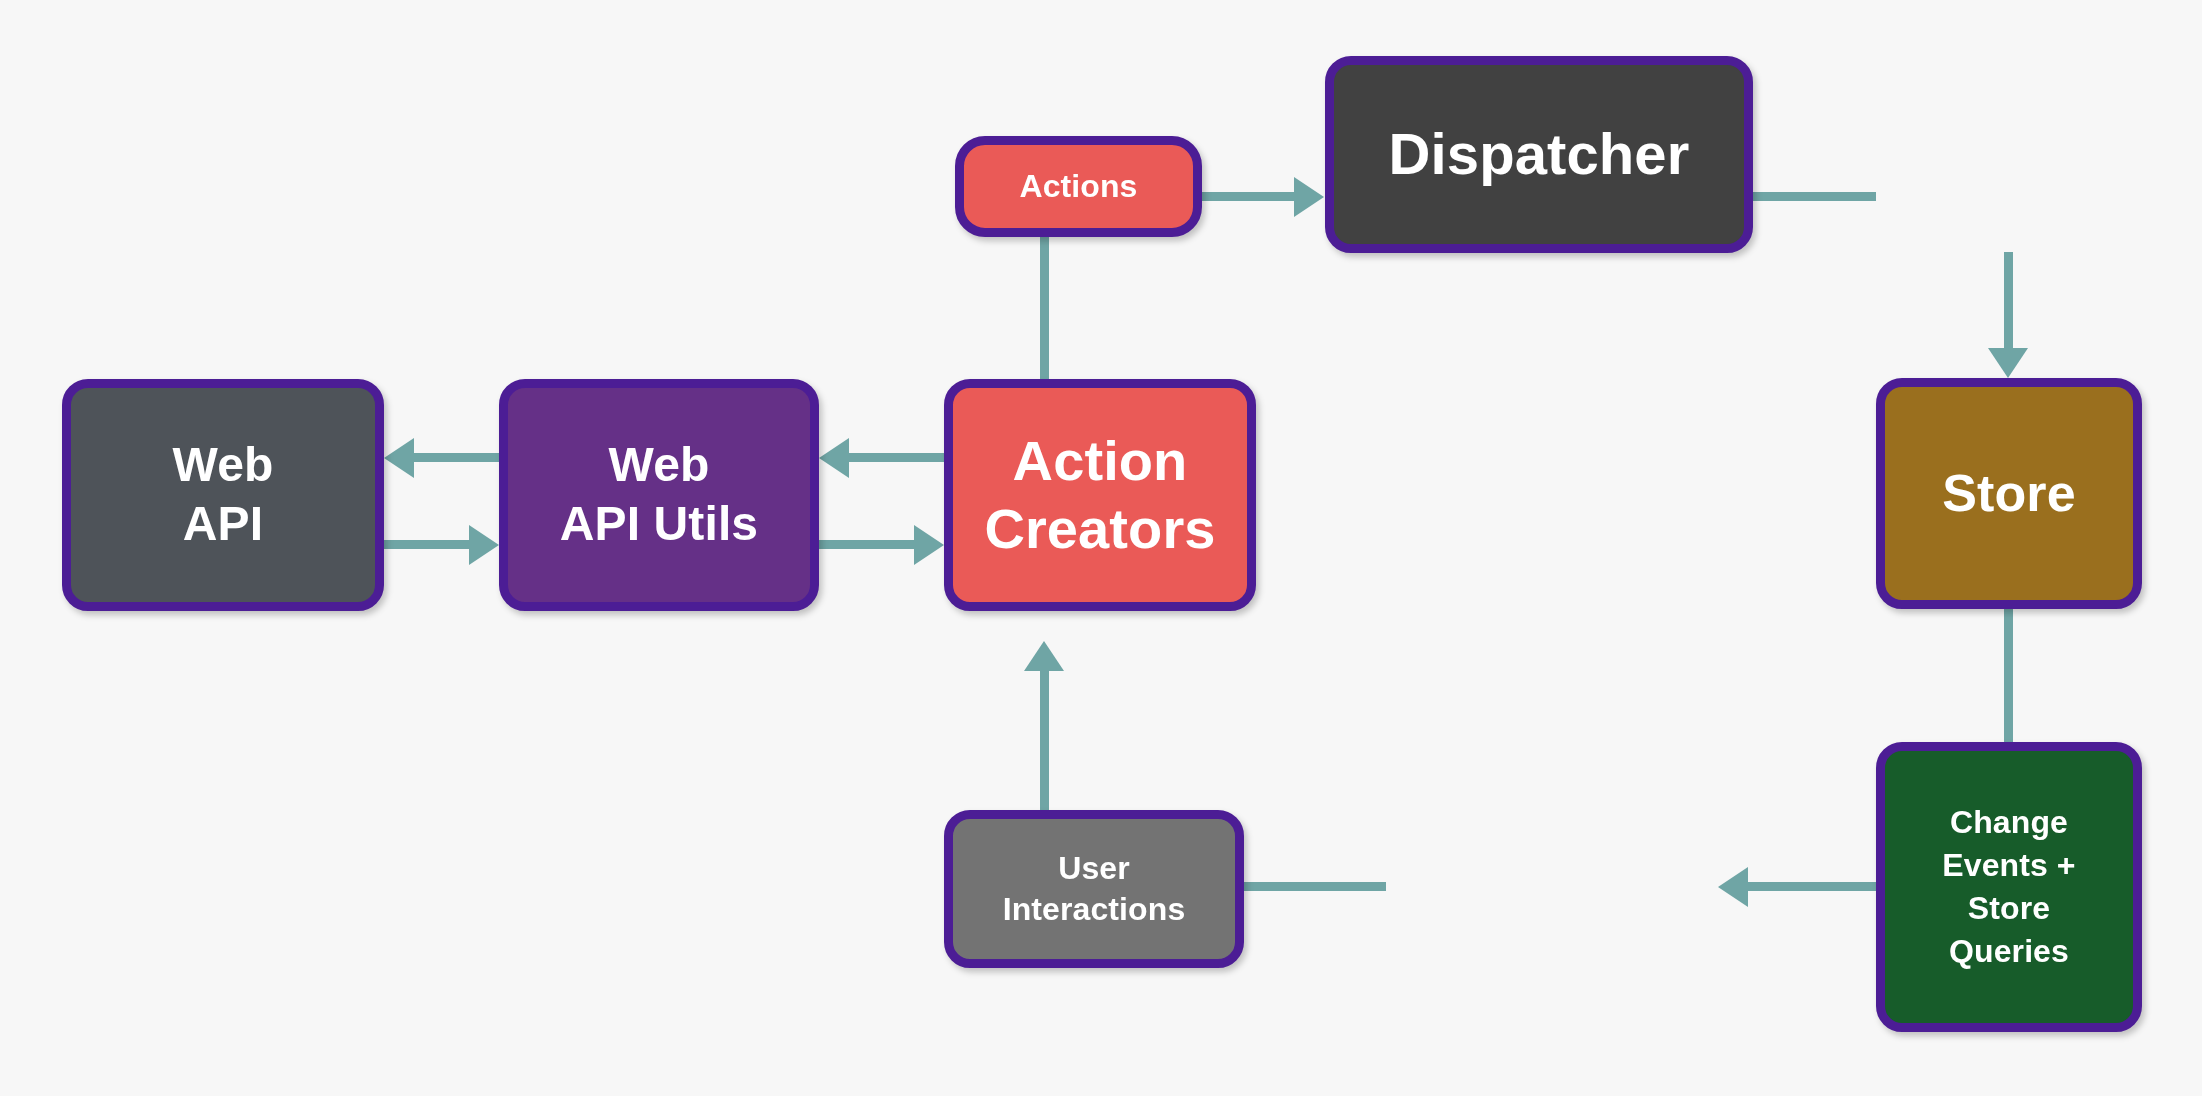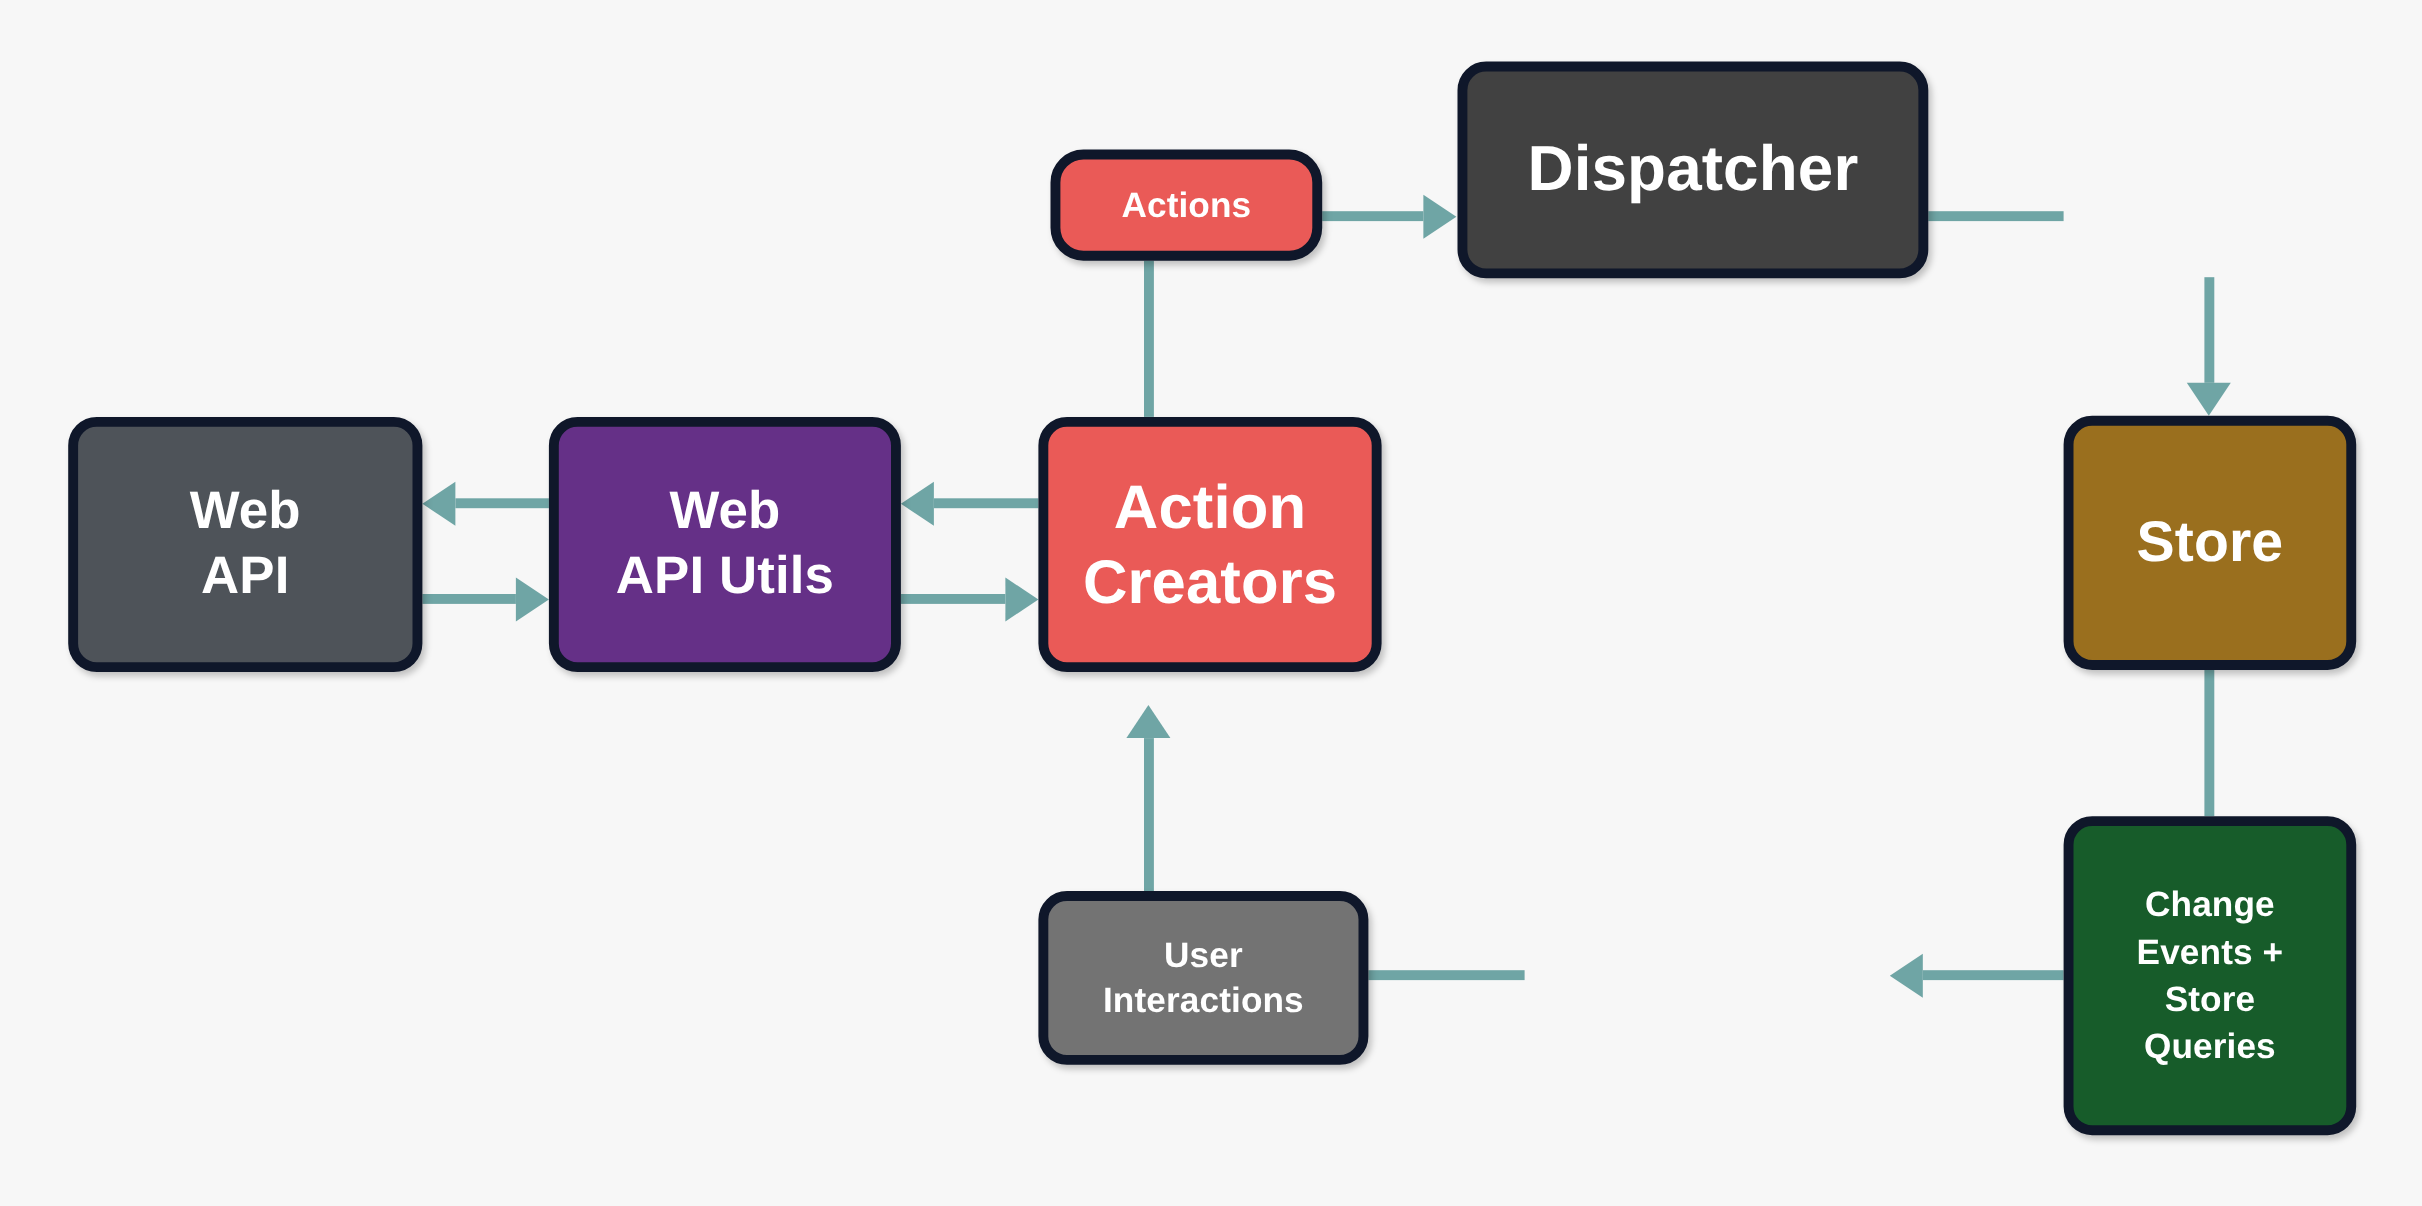--- a/index.html
+++ b/index.html
@@ -19,21 +19,21 @@
   .node {
     position: absolute;
     box-sizing: border-box;
     display: flex;
     align-items: center;
     justify-content: center;
     text-align: center;
     color: #ffffff;
     font-weight: bold;
     line-height: 1.14;
-    border: 9px solid #0f172a;
+    border: 9px solid #4c1d95;
     border-radius: 26px;
     filter: drop-shadow(3px 4px 3px rgba(0,0,0,0.22));
     white-space: pre-line;
     letter-spacing: 0.1px;
     user-select: none;
   }
   
   .node.pill { border-radius: 30px; }
   .node.small-text { font-size: 32px; }
   .node.mid-text { font-size: 40px; }

